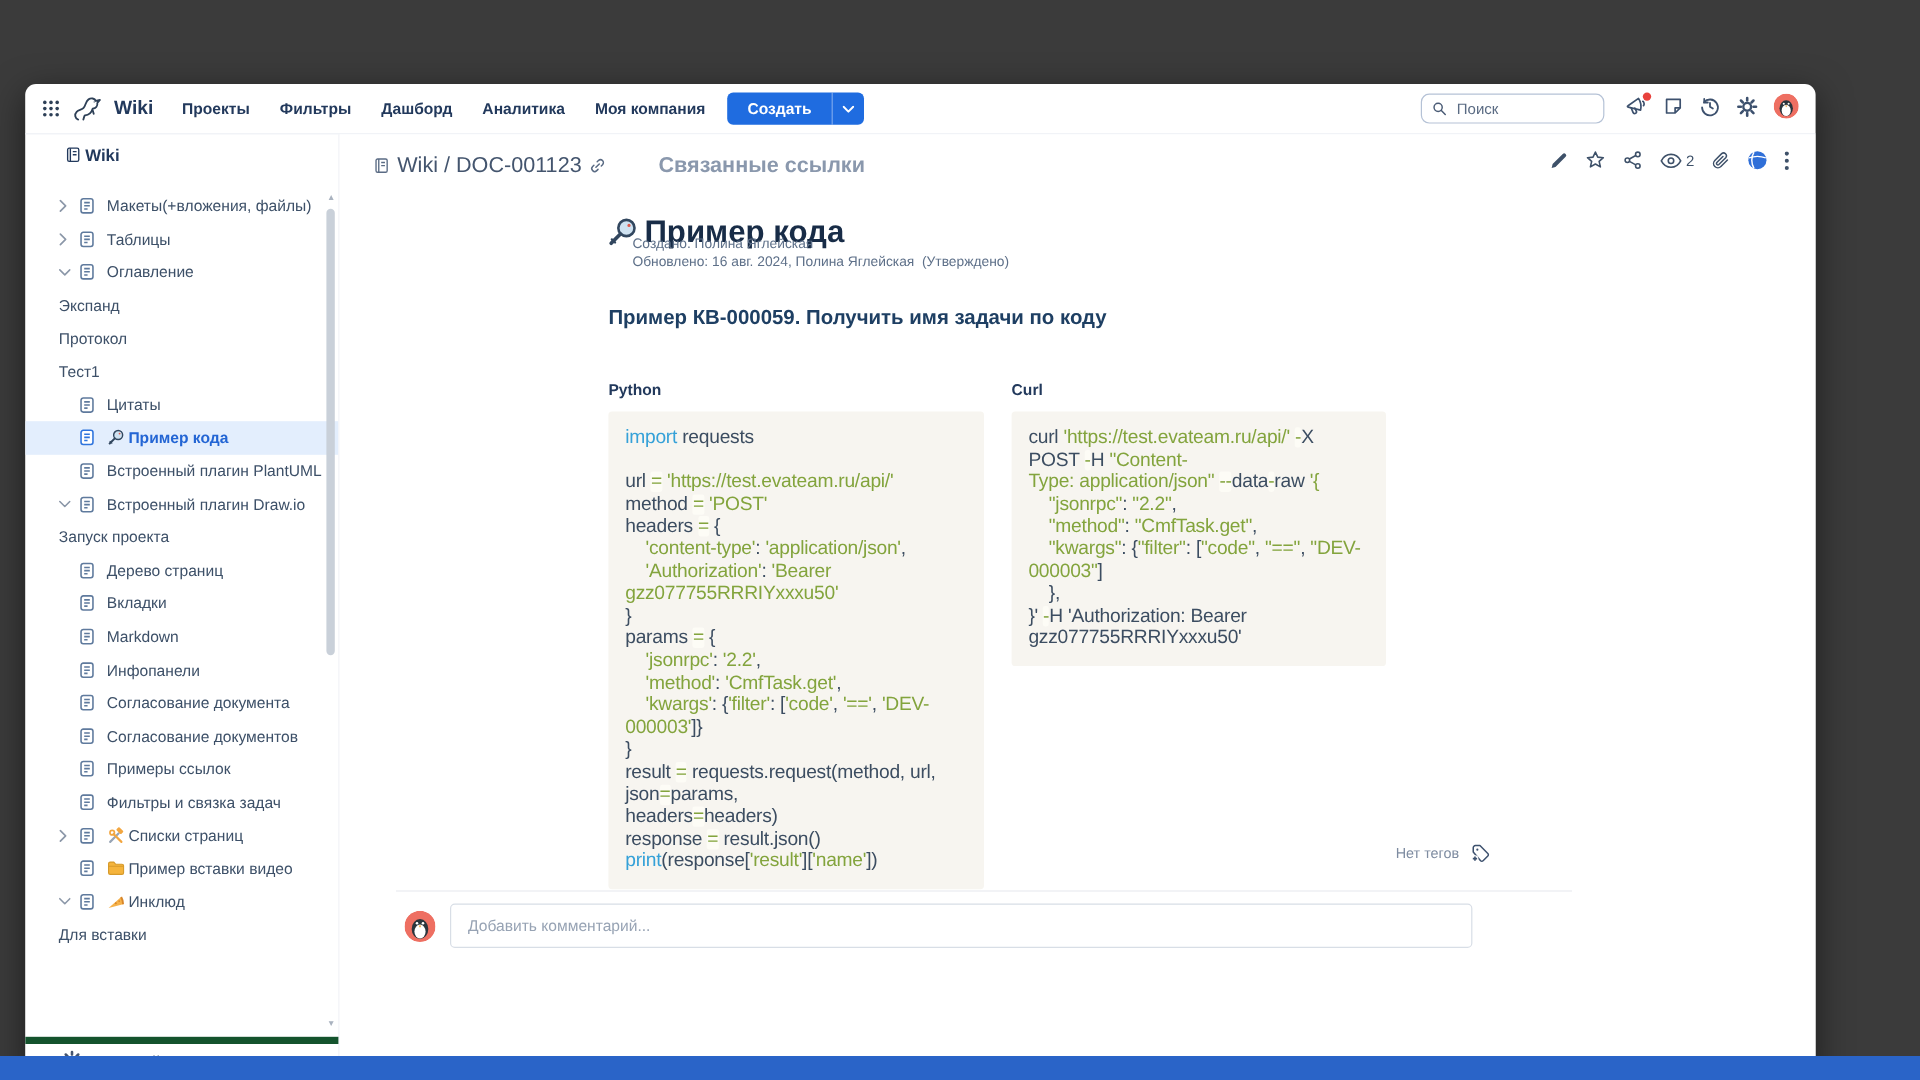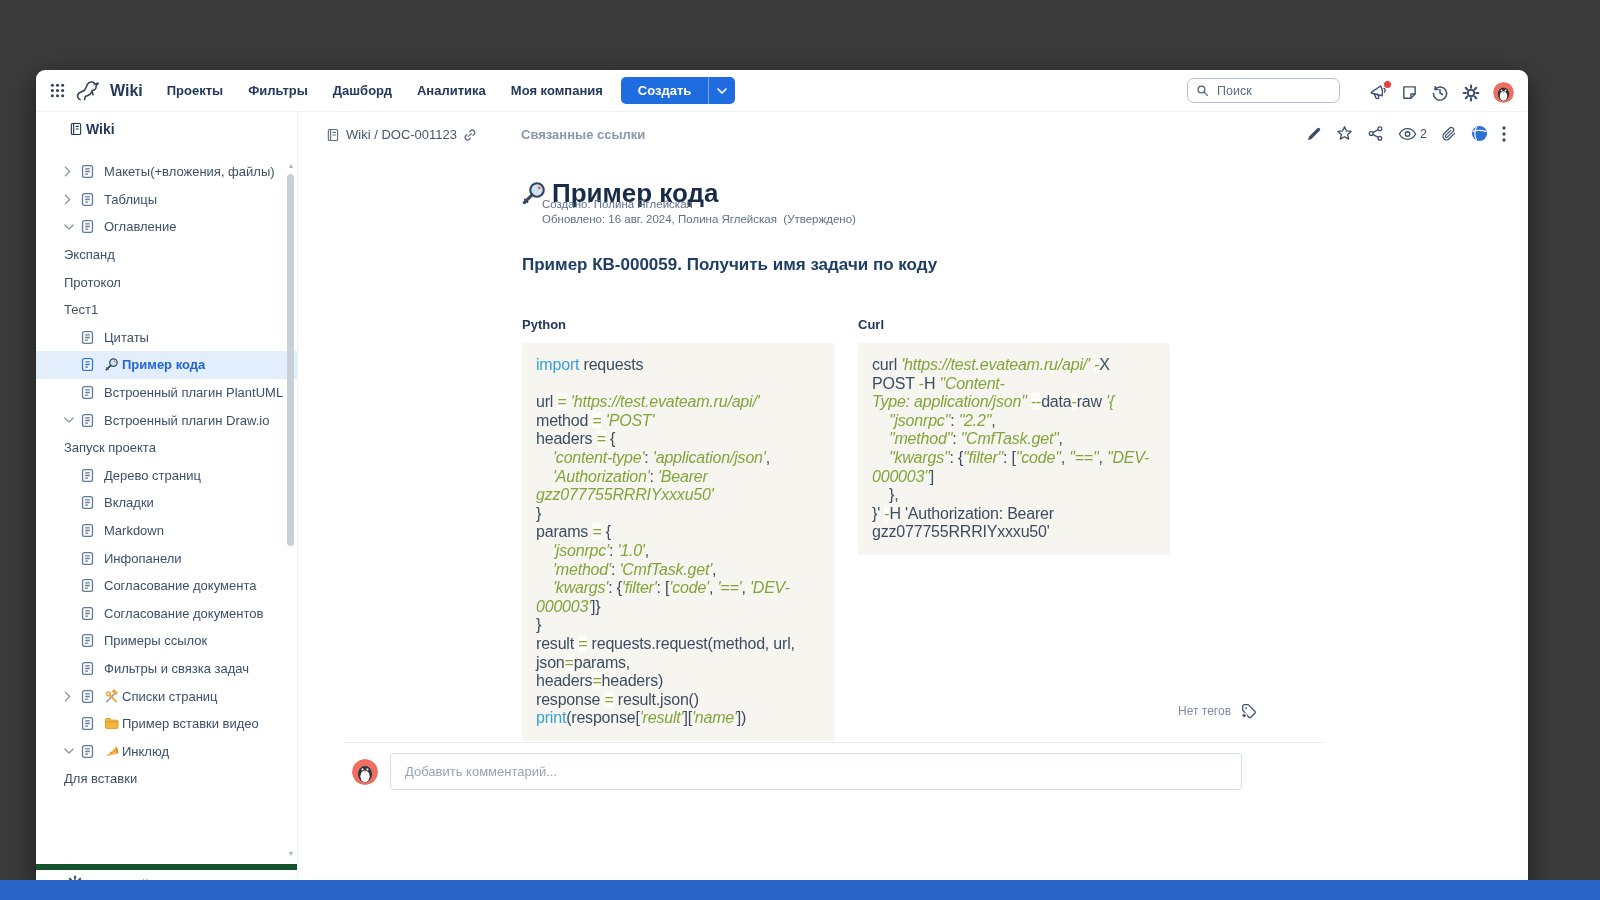--- a/index.html
+++ b/index.html
@@ -1,33 +1,33 @@
 <!DOCTYPE html>
 <html style="--accent: #1f6ce0; --sel-bg: #e3eefd; --sel-tx: #2365d4; --code-k: #35a1d8; --code-s: #83a43d; --code-bg: #f7f5f0; --dot: #e8413c; --avatar-bg: #ee6f62; --bottom-bar: #2a64c8;"><head>
 <meta charset="utf-8">
 <style>
   html,body{margin:0;padding:0;background:#3b3b3b;}
   *{box-sizing:border-box;font-family:"Liberation Sans",sans-serif;}
   .stage{position:relative;width:1600px;height:900px;background:#3b3b3b;overflow:hidden;}
   .bottom-strip{position:absolute;left:0;bottom:0;width:1600px;height:20px;background:var(--bottom-bar,#2a64c8);}
-  .window{position:absolute;left:36px;top:70px;width:1492px;height:828px;background:#fff;border-radius:9px;
+  .window{position:absolute;left:21px;top:70px;width:1492px;height:828px;background:#fff;border-radius:9px;
           box-shadow:0 8px 28px rgba(0,0,0,.5);overflow:hidden;display:flex;flex-direction:column;}
 
   
   .navbar{flex:0 0 42px;display:flex;align-items:center;justify-content:space-between;padding:0 14px;border-bottom:1px solid #eef1f5;}
   .nav-left{display:flex;align-items:center;}
   .grid-ic{color:#2e4057;margin-right:10px;display:flex;cursor:pointer;}
   .dino{color:#2e4057;display:flex;margin-right:4px;}
   .brand{font-size:16px;font-weight:700;color:#22395c;margin-right:24px;}
   #nav-items{display:flex;align-items:center;gap:25px;margin-right:18px;}
   .nav-item{font-size:13px;font-weight:600;color:#22395c;cursor:pointer;white-space:nowrap;}
   .create-btn{display:flex;align-items:stretch;background:var(--accent,#1f6ce0);border-radius:5px;height:27px;cursor:pointer;overflow:hidden;}
   .create-main{color:#fff;font-size:13px;font-weight:600;display:flex;align-items:center;padding:0 17px;}
   .create-caret{display:flex;align-items:center;padding:0 8px;border-left:1px solid rgba(255,255,255,.4);}
-  .nav-right{display:flex;align-items:flex-end;gap:29px;}
+  .nav-right{display:flex;align-items:flex-start;gap:17px;}
   .searchbox{display:flex;align-items:center;width:153px;height:25px;border:1px solid #b5c2d6;border-radius:7px;padding:0 8px;gap:6px;color:#4a5b75;}
   .searchbox input{border:none;outline:none;width:100%;font-size:12.5px;color:#3c4d61;background:transparent;}
   .searchbox input::placeholder{color:#5a6b83;}
   .nav-ic{position:relative;display:flex;color:#3d516e;cursor:pointer;}
   .ndot{position:absolute;top:-2px;right:-3px;width:7px;height:7px;border-radius:50%;background:var(--dot,#e8413c);}
   .nav-avatar{width:21px;height:21px;border-radius:50%;overflow:hidden;}
 
   
   .appbody{flex:1;display:flex;min-height:0;}
   .sidebar{position:relative;width:262px;flex:0 0 262px;border-right:1px solid #eef1f5;display:flex;flex-direction:column;}
@@ -44,42 +44,42 @@
   .sb-scroll{position:absolute;top:50px;right:1px;bottom:40px;width:10px;}
   .sb-scroll .arr{position:absolute;left:0;width:10px;text-align:center;font-size:7px;color:#a9b2bf;line-height:8px;}
   .sb-scroll .arr.up{top:0;} .sb-scroll .arr.dn{bottom:0;}
   .sb-thumb{position:absolute;top:12px;left:1px;width:7px;height:372px;border-radius:4px;background:#c9d0d9;}
   .sb-footer{flex:0 0 34px;border-top:6px solid #14532d;display:flex;align-items:center;padding:0 14px 0 30px;gap:14px;font-size:13px;color:#3d5068;}
   .sb-footer .gear{display:flex;color:#44546e;}
   .sb-collapse{margin-left:auto;color:#97a2b3;font-size:15px;cursor:pointer;}
 
   
   .main{position:relative;flex:1;background:#fff;}
-  .bc{position:absolute;top:15px;left:28px;display:flex;align-items:flex-end;gap:6px;font-size:13px;color:#44556e;}
+  .bc{position:absolute;top:15px;left:28px;display:flex;align-items:center;gap:6px;font-size:18px;color:#44556e;}
   .bc .book{display:flex;color:#5a6b84;}
   .bc .lnk{display:flex;color:#5a6b84;cursor:pointer;}
   .bc-related{margin-left:38px;color:#8a98ad;cursor:pointer;font-weight:bold;}
   #action-icons{position:absolute;top:13px;right:22px;display:flex;align-items:center;gap:14px;color:#3e5169;}
   .act{display:flex;align-items:center;gap:3px;cursor:pointer;}
   .act .cnt{font-size:12.5px;color:#3e5169;}
 
   .title{position:absolute;top:49px;left:222px;display:flex;align-items:center;gap:5px;font-size:26px;font-weight:700;color:#182c47;}
   .title .magbig{display:flex;}
   .meta{position:absolute;top:85px;left:224px;font-size:11.5px;color:#5e7089;line-height:14.5px;margin-left:20px;}
   .h2{position:absolute;top:143px;left:224px;font-size:17px;font-weight:700;color:#1e3f63;}
 
   #code-row{position:absolute;top:205px;left:224px;display:flex;gap:23px;align-items:flex-start;}
   .code-title{font-size:13px;font-weight:700;color:#22395c;margin-bottom:11px;}
   .code-block{background:var(--code-bg,#f7f5f0);border-radius:3px;padding:13px 14px;font-size:16px;letter-spacing:-0.2px;
               line-height:18.6px;color:#3c4d61;overflow:hidden;}
   .code-col:nth-child(1) .code-block{width:313px;}
   .code-col:nth-child(2) .code-block{width:312px;}
   .code-line{white-space:pre-wrap;min-height:18.6px;}
   .tk-k{color:var(--code-k,#35a1d8);}
-  .tk-s{color:var(--code-s,#83a43d);font-style:italic;}
+  .tk-s{color:var(--code-s,#83a43d);}
   .tk-o{color:var(--code-s,#83a43d);background:#fdfcf6;border-radius:2px;}
   .tk-p{color:#3c4d61;}
 
   .tag-row{position:absolute;top:590px;left:224px;width:736px;display:flex;justify-content:flex-end;align-items:center;gap:9px;
            font-size:12px;color:#7e8ca1;}
   .tag-ic{display:flex;color:#3d516e;cursor:pointer;}
   .divider{position:absolute;top:630px;left:47px;width:980px;border-top:1px solid #e9ecf1;}
   .comment-row{position:absolute;top:641px;left:54px;display:flex;align-items:center;gap:12px;}
   .c-avatar{width:26px;height:26px;border-radius:50%;overflow:hidden;flex:0 0 26px;}
   .c-input{width:852px;height:37px;border:1px solid #d8dee6;border-radius:4px;padding:0 14px;font-size:13px;color:#3c4d61;outline:none;}
@@ -559,21 +559,21 @@
               <div class="code-block">
                 <div class="code-line"><span class="tk-k">import</span><span class="tk-p"> requests</span></div>
                 <div class="code-line"><span class="tk-p"> </span></div>
                 <div class="code-line"><span class="tk-p">url </span><span class="tk-o">=</span><span class="tk-p"> </span><span class="tk-s">'https://test.evateam.ru/api/'</span></div>
                 <div class="code-line"><span class="tk-p">method </span><span class="tk-o">=</span><span class="tk-p"> </span><span class="tk-s">'POST'</span></div>
                 <div class="code-line"><span class="tk-p">headers </span><span class="tk-o">=</span><span class="tk-p"> {</span></div>
                 <div class="code-line"><span class="tk-p">    </span><span class="tk-s">'content-type'</span><span class="tk-p">: </span><span class="tk-s">'application/json'</span><span class="tk-p">,</span></div>
                 <div class="code-line"><span class="tk-p">    </span><span class="tk-s">'Authorization'</span><span class="tk-p">: </span><span class="tk-s">'Bearer gzz077755RRRIYxxxu50'</span></div>
                 <div class="code-line"><span class="tk-p">}</span></div>
                 <div class="code-line"><span class="tk-p">params </span><span class="tk-o">=</span><span class="tk-p"> {</span></div>
-                <div class="code-line"><span class="tk-p">    </span><span class="tk-s">'jsonrpc'</span><span class="tk-p">: </span><span class="tk-s">'1.0'</span><span class="tk-p">,</span></div>
+                <div class="code-line"><span class="tk-p">    </span><span class="tk-s">'jsonrpc'</span><span class="tk-p">: </span><span class="tk-s">'2.2'</span><span class="tk-p">,</span></div>
                 <div class="code-line"><span class="tk-p">    </span><span class="tk-s">'method'</span><span class="tk-p">: </span><span class="tk-s">'CmfTask.get'</span><span class="tk-p">,</span></div>
                 <div class="code-line"><span class="tk-p">    </span><span class="tk-s">'kwargs'</span><span class="tk-p">: {</span><span class="tk-s">'filter'</span><span class="tk-p">: [</span><span class="tk-s">'code'</span><span class="tk-p">, </span><span class="tk-s">'=='</span><span class="tk-p">, </span><span class="tk-s">'DEV-000003'</span><span class="tk-p">]}</span></div>
                 <div class="code-line"><span class="tk-p">}</span></div>
                 <div class="code-line"><span class="tk-p">result </span><span class="tk-o">=</span><span class="tk-p"> requests.request(method, url, json</span><span class="tk-o">=</span><span class="tk-p">params,</span></div>
                 <div class="code-line"><span class="tk-p">headers</span><span class="tk-o">=</span><span class="tk-p">headers)</span></div>
                 <div class="code-line"><span class="tk-p">response </span><span class="tk-o">=</span><span class="tk-p"> result.json()</span></div>
                 <div class="code-line"><span class="tk-k">print</span><span class="tk-p">(response[</span><span class="tk-s">'result'</span><span class="tk-p">][</span><span class="tk-s">'name'</span><span class="tk-p">])</span></div>
               </div>
             </div>
             <div class="code-col">

